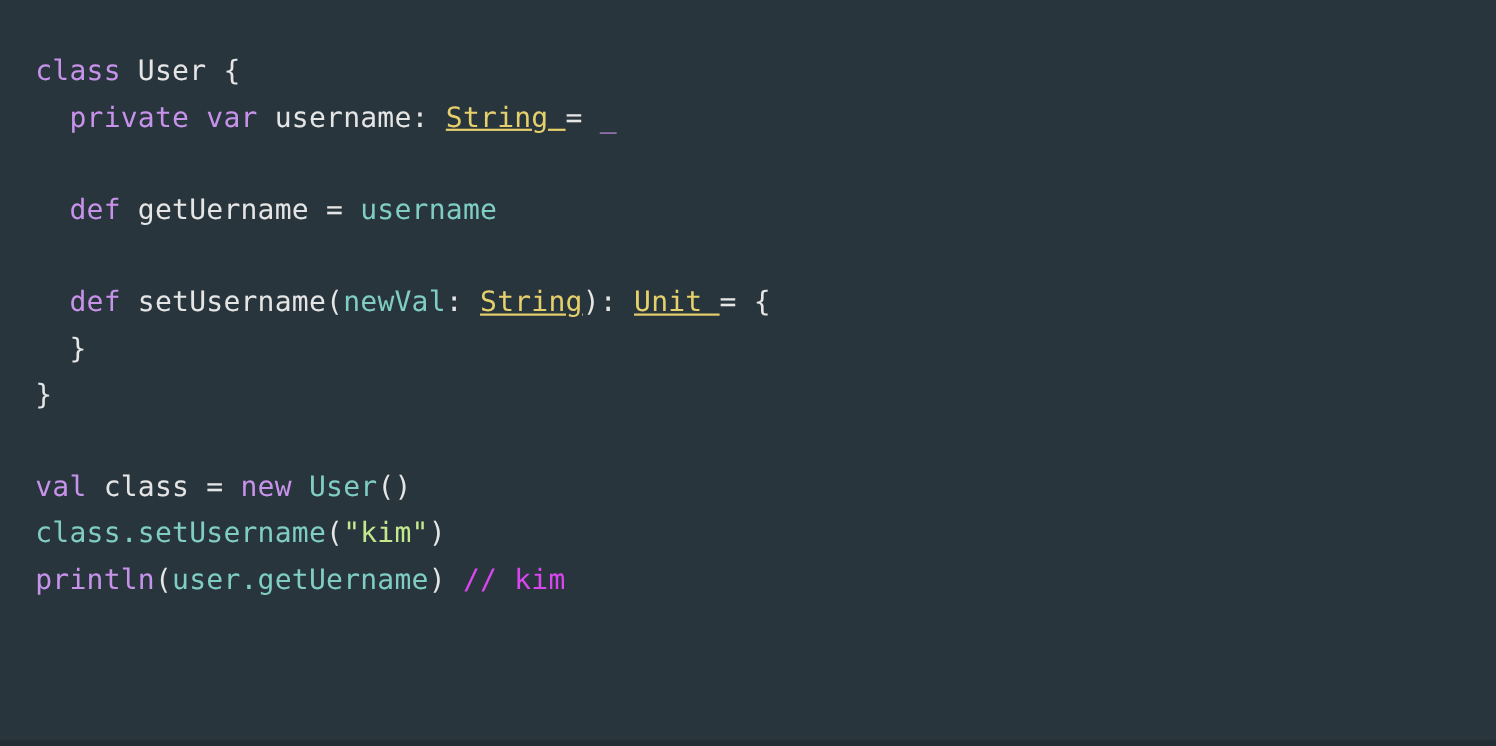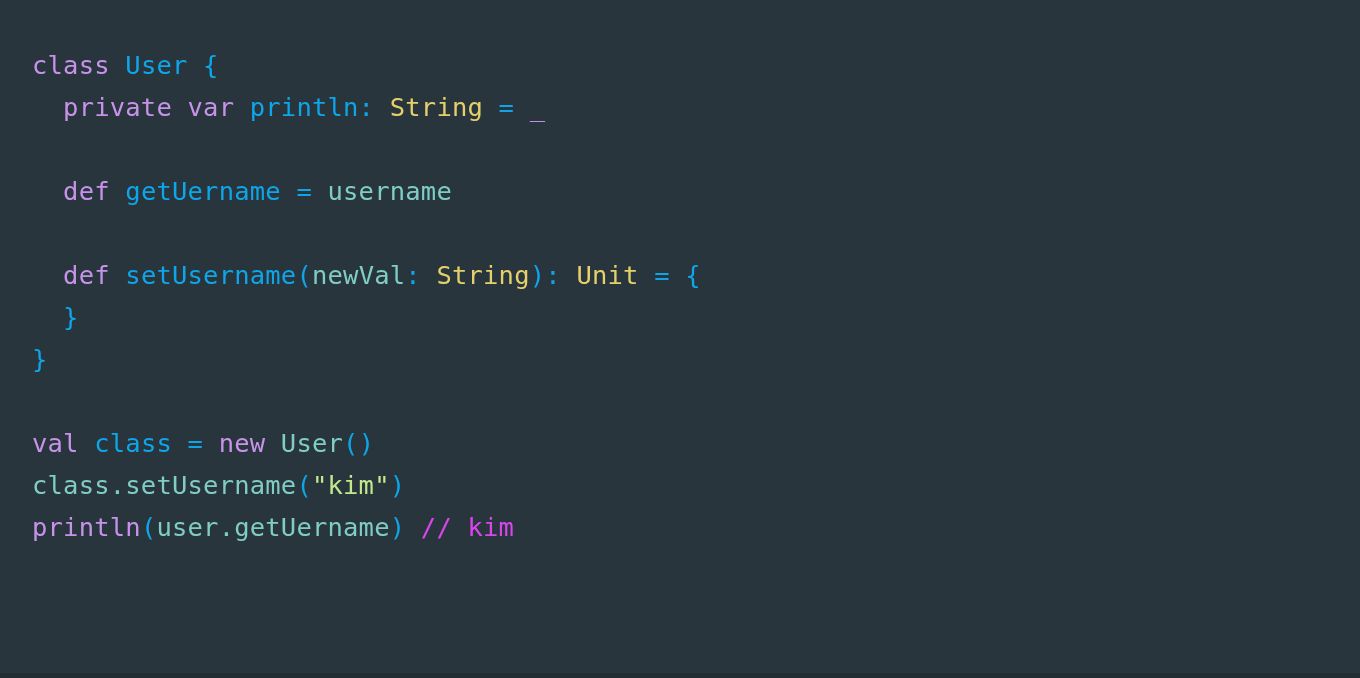--- a/index.html
+++ b/index.html
@@ -36,33 +36,33 @@
     font-size: 25.5px;
     letter-spacing: 0.2px;
     white-space: pre;
     color: #eceff1;
   }
   .code-line.blank {
     color: transparent;
   }
   .tok { white-space: pre; margin-top: 36px; }
   .t-kw      { color: #c792ea; }
-  .t-plain   { color: #0ea5e9; }
-  .t-type    { color: #e6d06c; }
+  .t-plain   { color: #e5e5e5; }
+  .t-type    { color: #e6d06c; text-decoration: underline; }
   .t-ident   { color: #7fcdc4; }
   .t-string  { color: #c3e88d; }
   .t-comment { color: #d946ef; }
 </style>
 </head>
 <body>
 
 <div id="code-block">
   <div id="code-lines">
       <div class="code-line"><span class="tok t-kw">class </span><span class="tok t-plain">User {</span></div>
-      <div class="code-line"><span class="tok t-plain">  </span><span class="tok t-kw">private var </span><span class="tok t-plain">println: </span><span class="tok t-type">String </span><span class="tok t-plain">= </span><span class="tok t-kw">_</span></div>
+      <div class="code-line"><span class="tok t-plain">  </span><span class="tok t-kw">private var </span><span class="tok t-plain">username: </span><span class="tok t-type">String </span><span class="tok t-plain">= </span><span class="tok t-kw">_</span></div>
       <div class="code-line blank">&nbsp;</div>
       <div class="code-line"><span class="tok t-plain">  </span><span class="tok t-kw">def </span><span class="tok t-plain">getUername = </span><span class="tok t-ident">username</span></div>
       <div class="code-line blank">&nbsp;</div>
       <div class="code-line"><span class="tok t-plain">  </span><span class="tok t-kw">def </span><span class="tok t-plain">setUsername(</span><span class="tok t-ident">newVal</span><span class="tok t-plain">: </span><span class="tok t-type">String</span><span class="tok t-plain">): </span><span class="tok t-type">Unit </span><span class="tok t-plain">= {</span></div>
       <div class="code-line"><span class="tok t-plain">  </span><span class="tok t-plain">}</span></div>
       <div class="code-line"><span class="tok t-plain">}</span></div>
       <div class="code-line blank">&nbsp;</div>
       <div class="code-line"><span class="tok t-kw">val </span><span class="tok t-plain">class = </span><span class="tok t-kw">new </span><span class="tok t-ident">User</span><span class="tok t-plain">()</span></div>
       <div class="code-line"><span class="tok t-ident">class.setUsername</span><span class="tok t-plain">(</span><span class="tok t-string">"kim"</span><span class="tok t-plain">)</span></div>
       <div class="code-line"><span class="tok t-kw">println</span><span class="tok t-plain">(</span><span class="tok t-ident">user.getUername</span><span class="tok t-plain">) </span><span class="tok t-comment">// kim</span></div>

